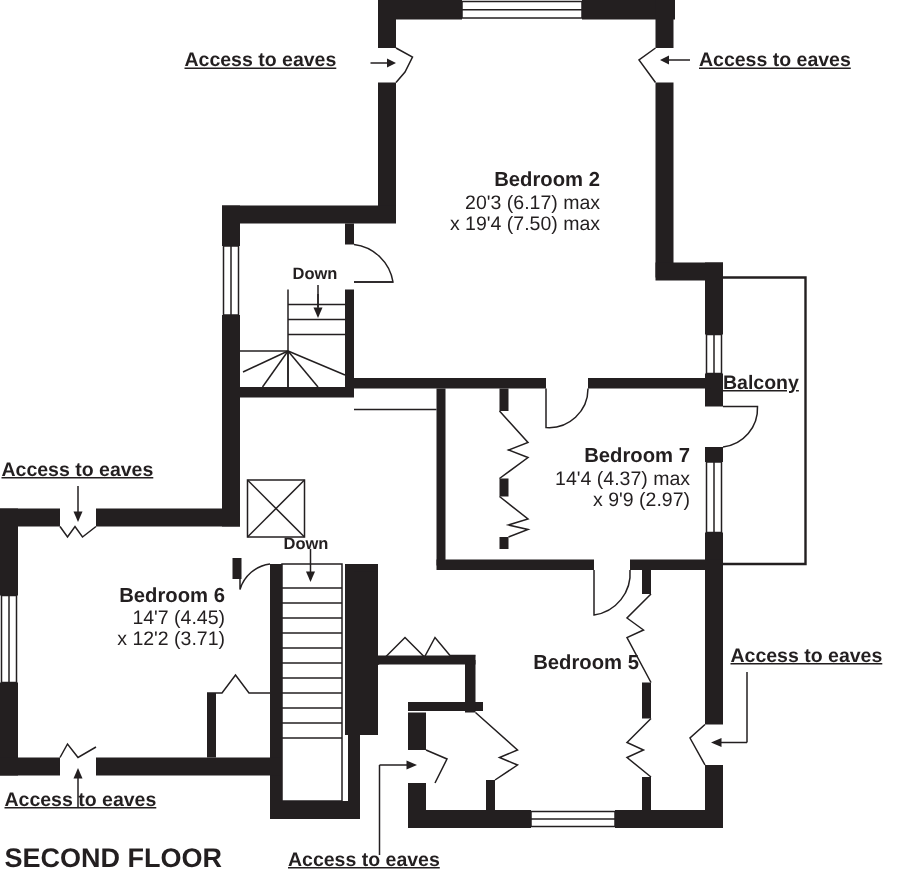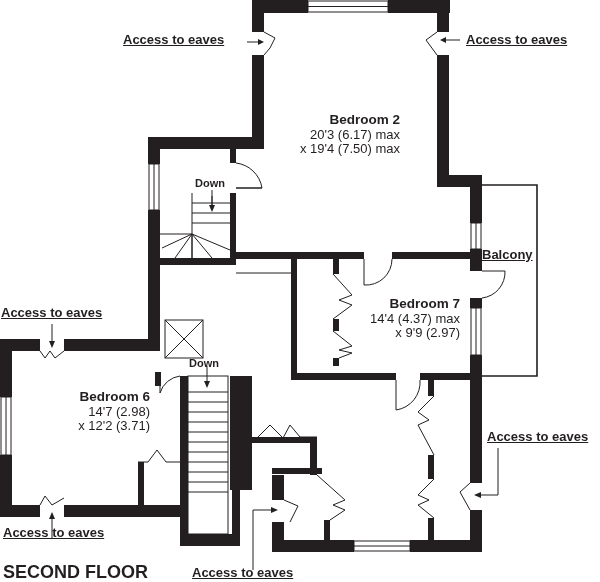--- a/index.html
+++ b/index.html
@@ -195,24 +195,25 @@
 </div>
 
 <div class="lbl room" style="left:350px; top:296px; width:110px;">
   <div class="name">Bedroom 7</div>
   <div class="dim">14'4 (4.37) max</div>
   <div class="dim">x 9'9 (2.97)</div>
 </div>
 
 <div class="lbl room" style="left:50px; top:389px; width:100px;">
   <div class="name">Bedroom 6</div>
-  <div class="dim">14'7 (2.98)</div>
+  <div class="dim">14'7 (4.45)</div>
   <div class="dim">x 12'2 (3.71)</div>
 </div>
 
 <div class="lbl room" style="left:332px; top:434px; width:94px;">
+  <div class="name">Bedroom 5</div>
 </div>
 
 <div class="lbl eaves" style="left:482px; top:248px;">Balcony</div>
 <div class="lbl small" style="left:195px; top:177px;">Down</div>
 <div class="lbl small" style="left:189px; top:357px;">Down</div>
 
 <div class="lbl floor-title" style="left:3px; top:562px;">SECOND FLOOR</div>
 
 </body></html>

